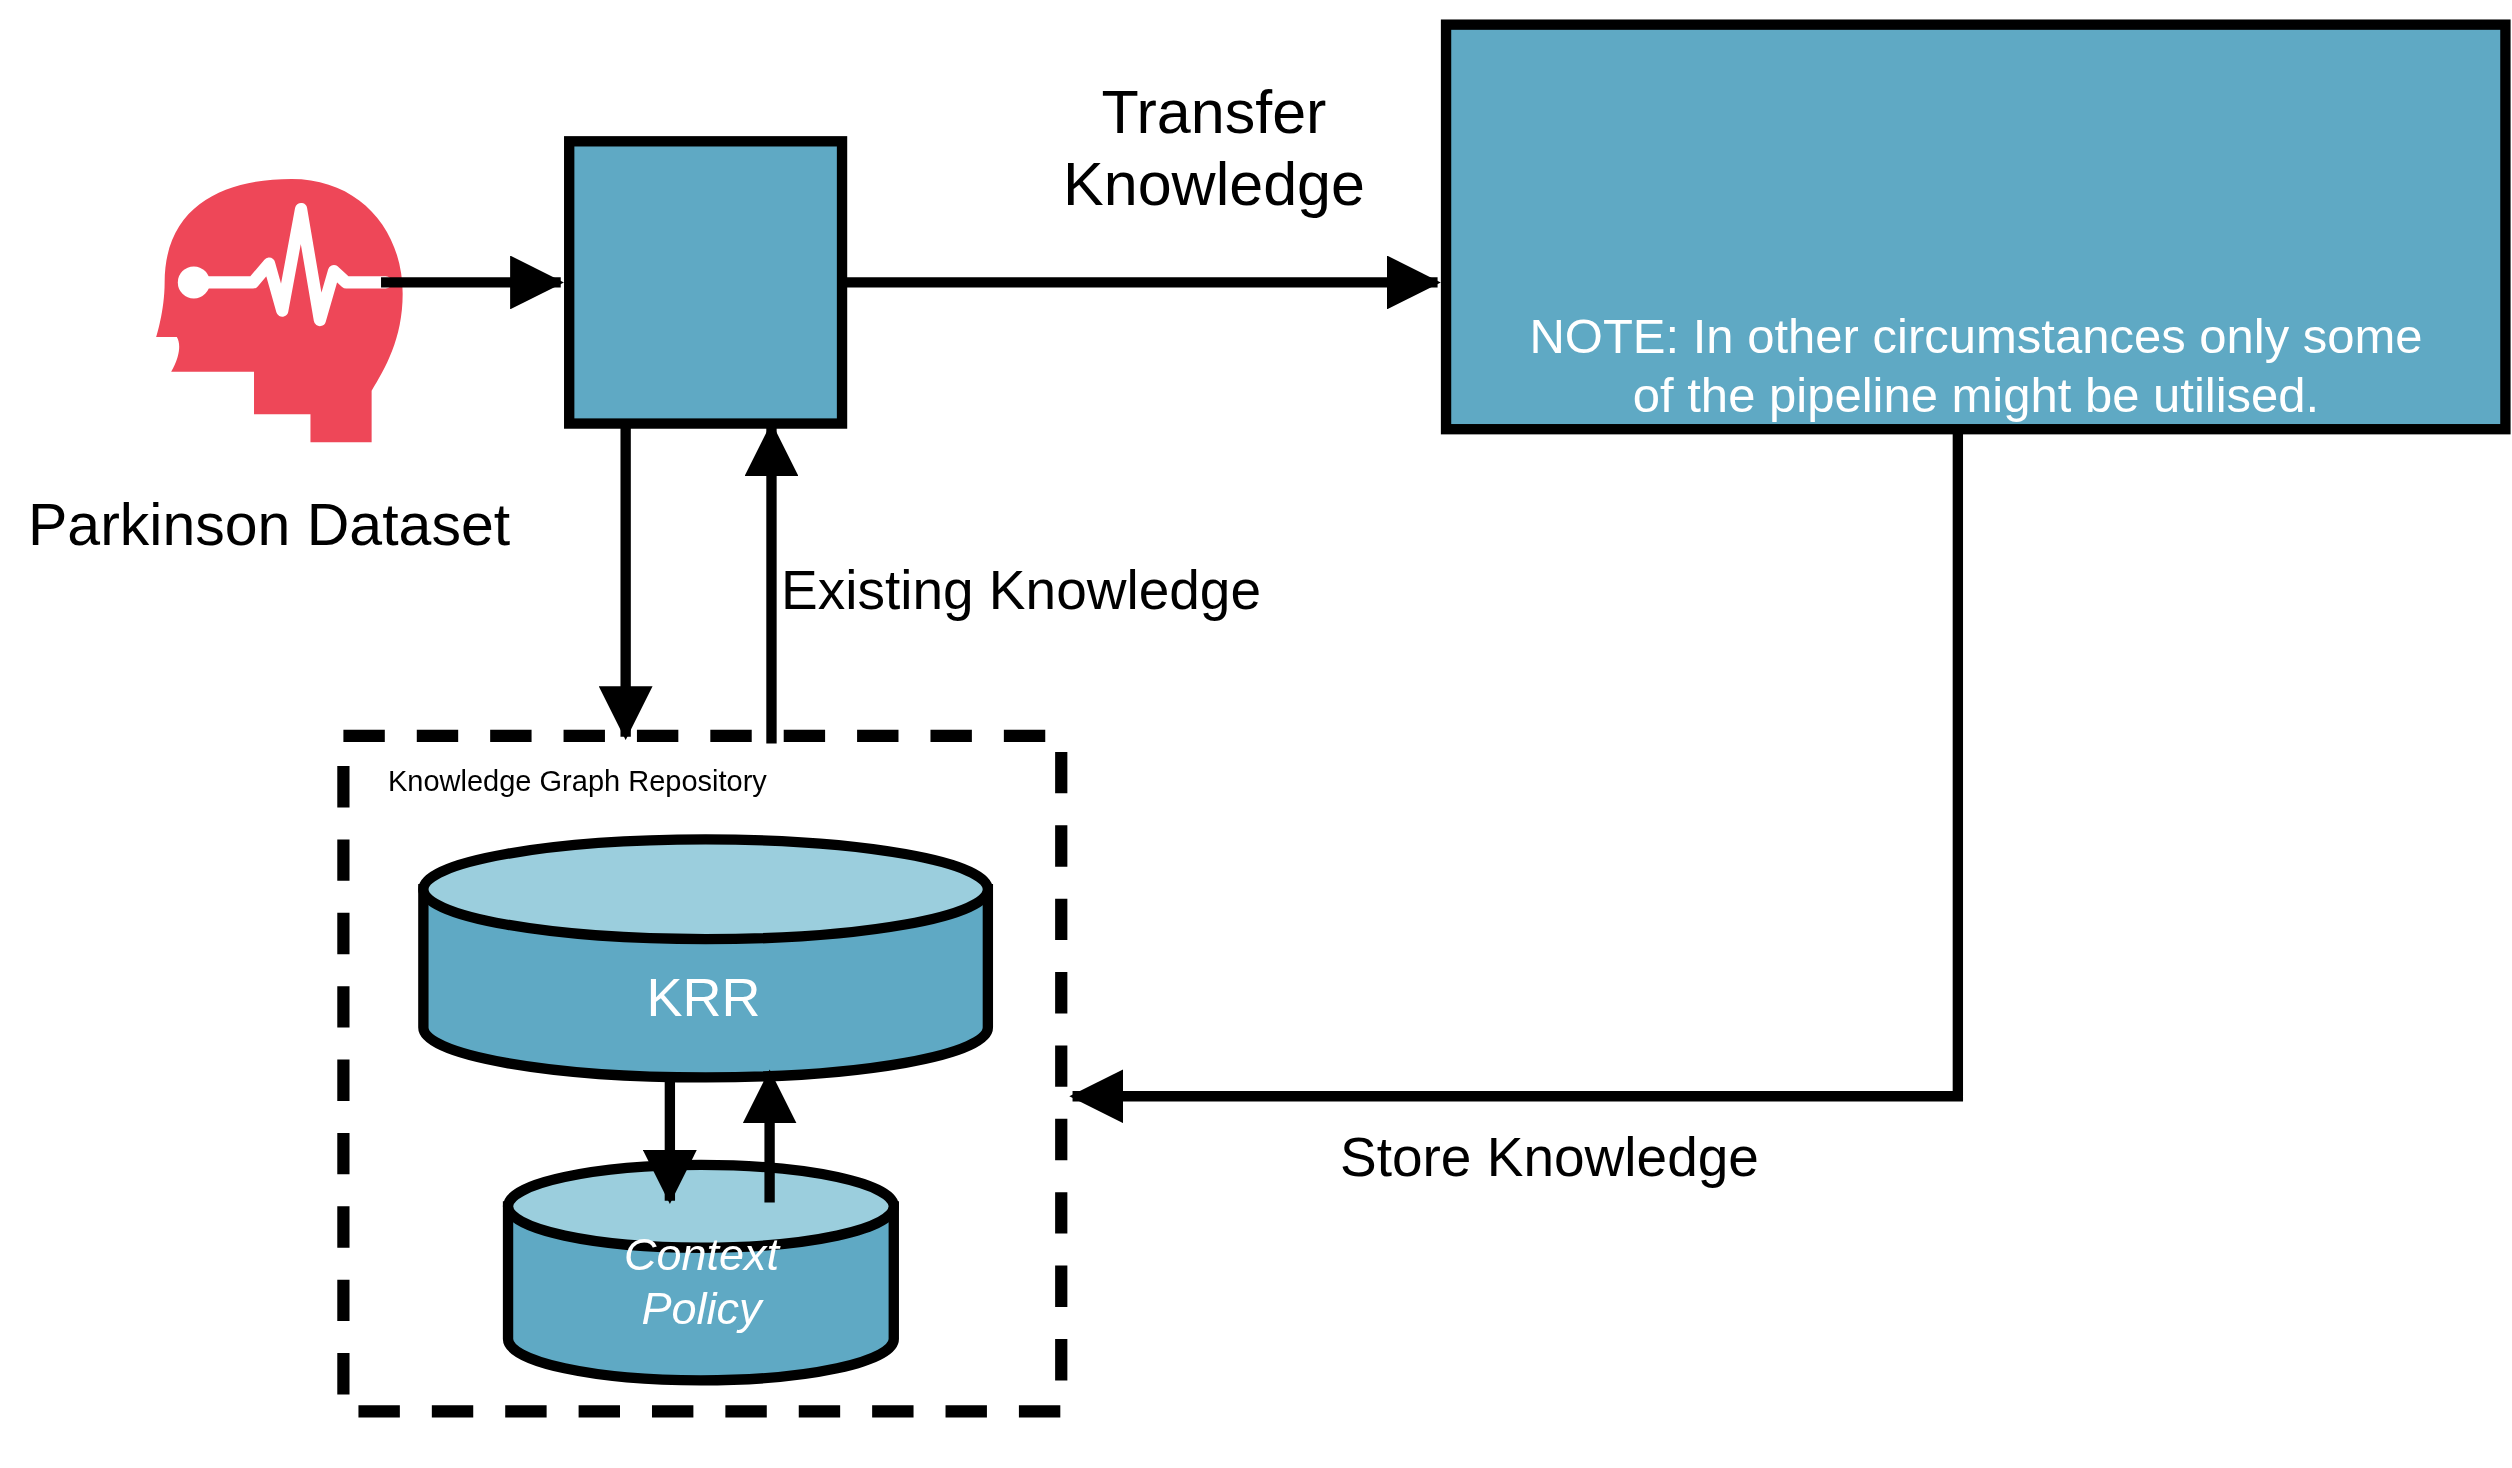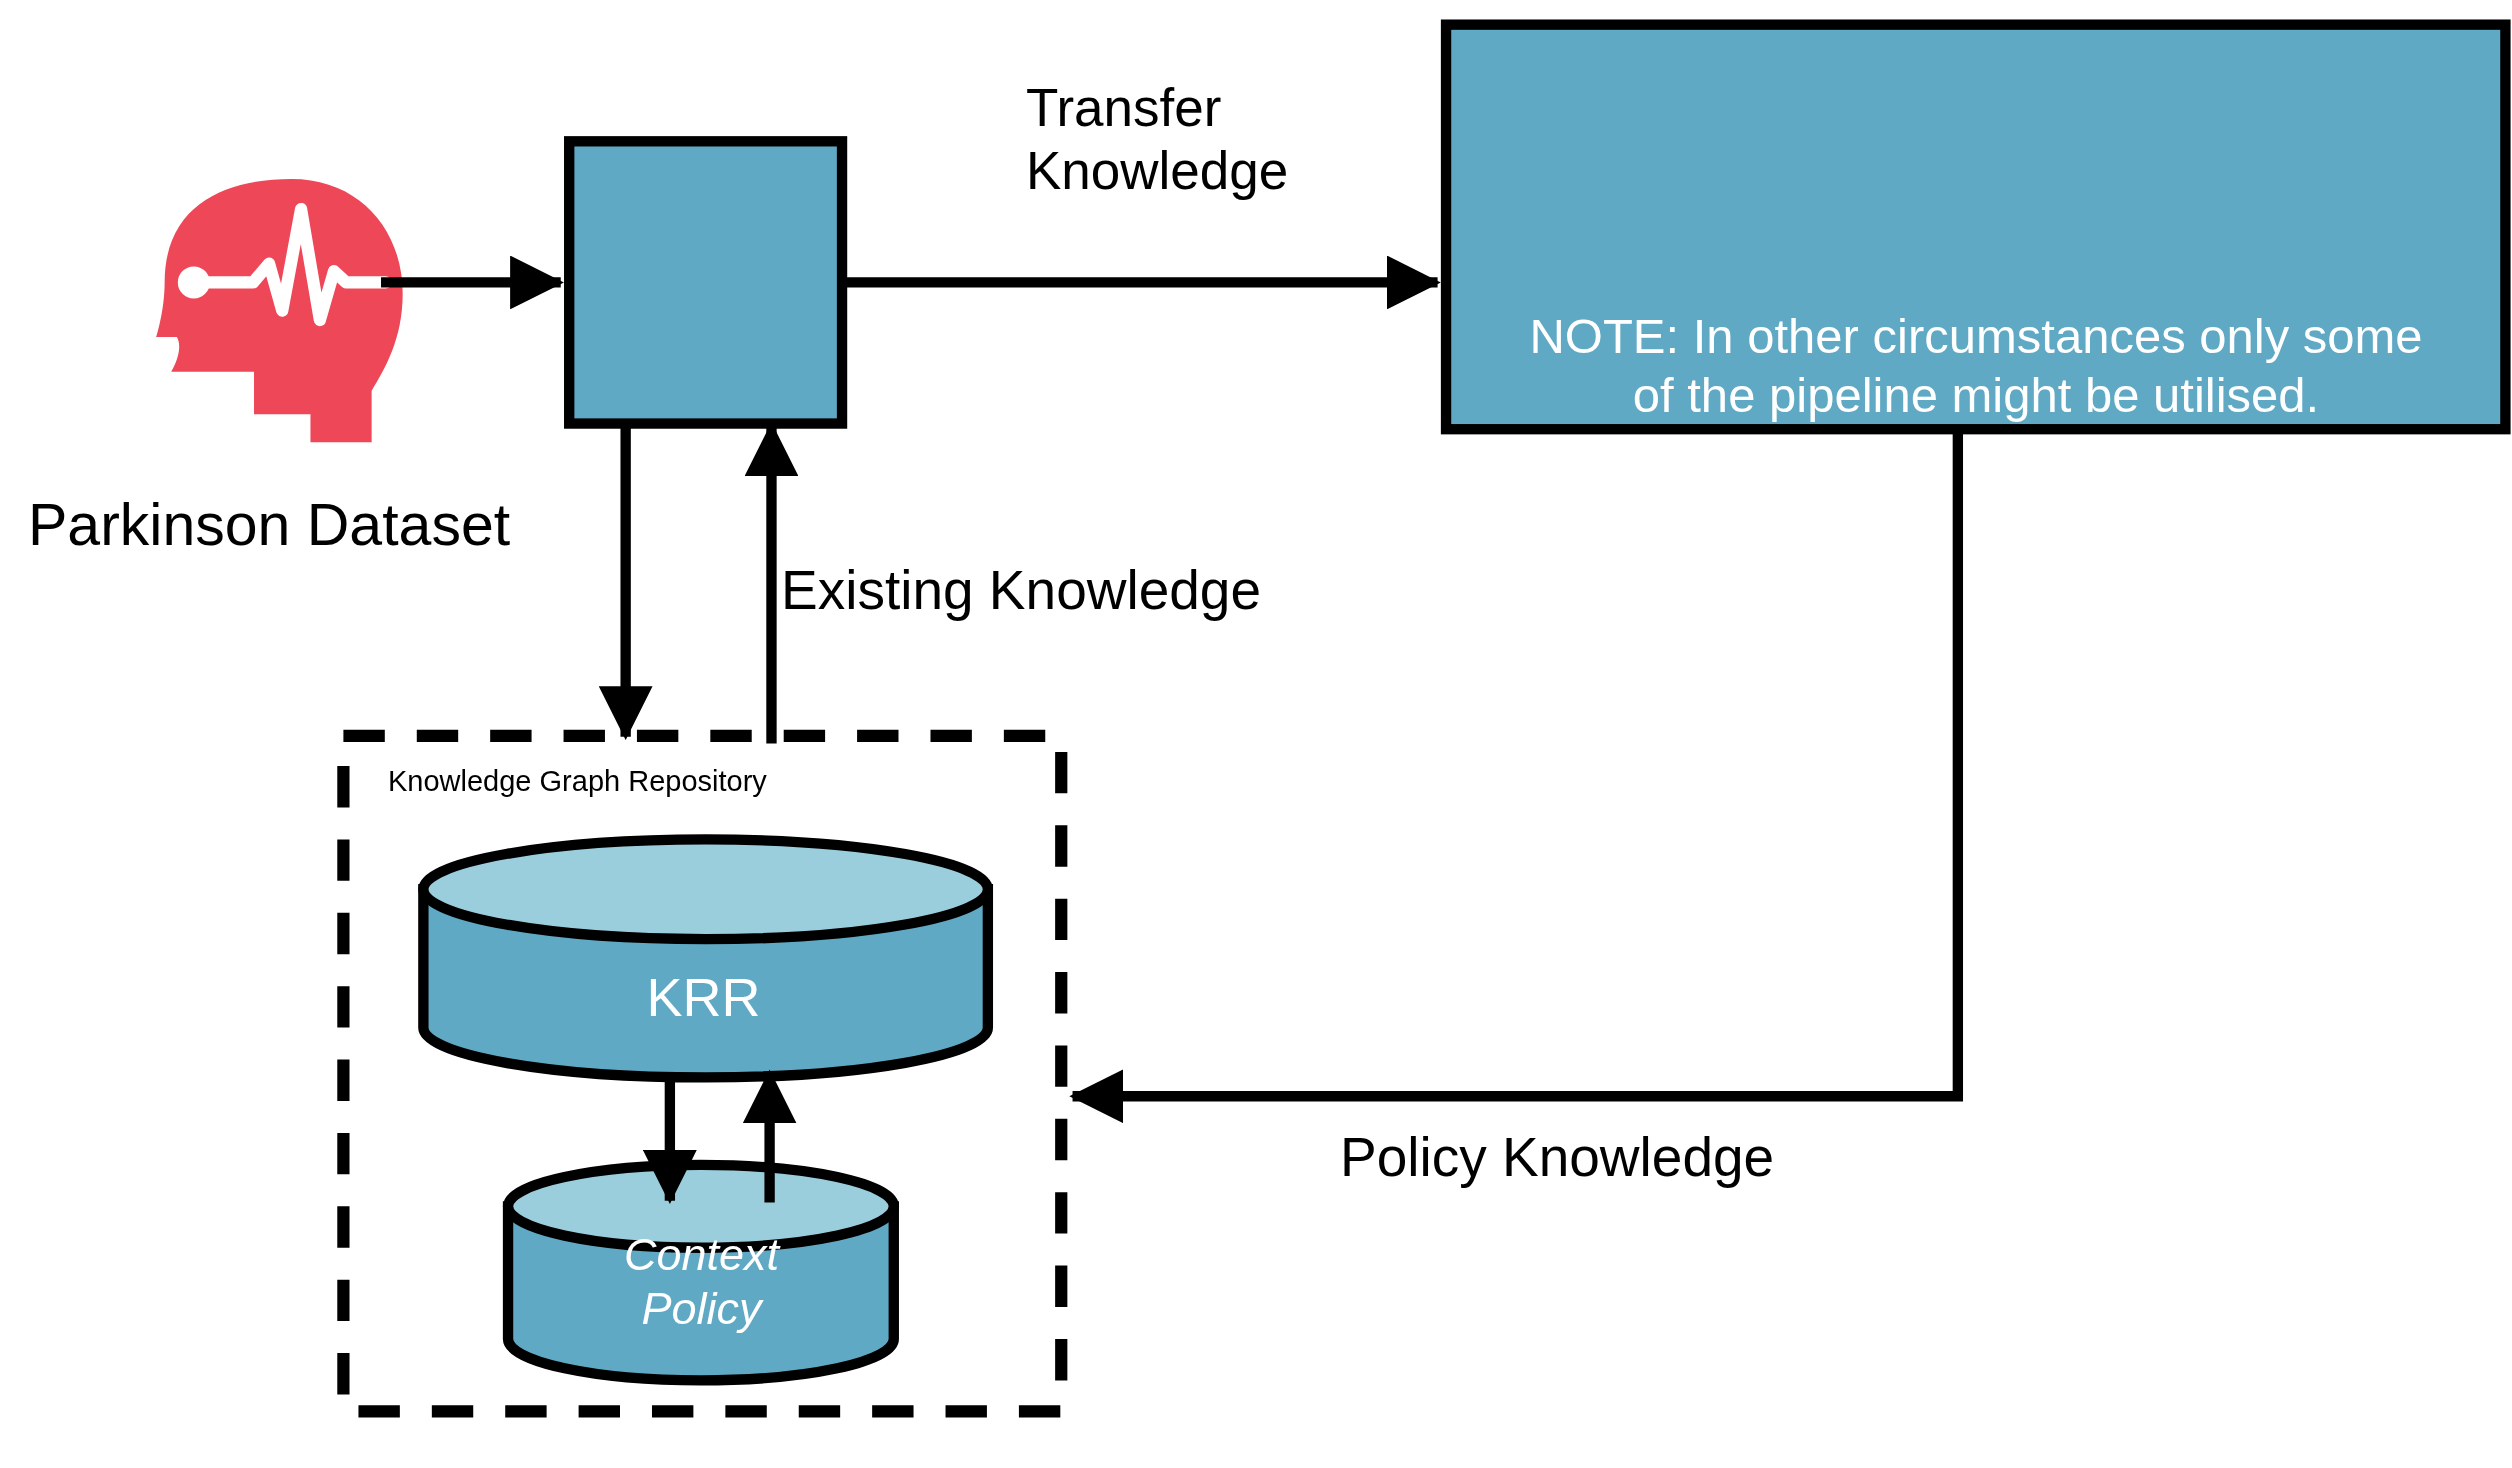--- a/index.html
+++ b/index.html
@@ -42,21 +42,22 @@
   }
   #label-parkinson {
     left: 28px;
     top: 457px;
     font-size: 59px;
     margin-top: 34px;
   }
   #label-transfer {
     left: 1026px;
     top: 77px;
-    font-size: 53px;
+    font-size: 61px;
+    text-align: center;
     width: 376px;
   }
   #label-existing {
     left: 781px;
     top: 558px;
     font-size: 55px;
   }
   #label-store {
     left: 1340px;
     top: 1125px;
@@ -168,21 +169,21 @@
     <line x1="818" y1="1278" x2="818" y2="1140" stroke="#000000" stroke-width="11" marker-end="url(#arrow)"></line>
   </svg>
 
   <div class="lbl" id="label-parkinson">Parkinson Dataset</div>
 
   <div class="lbl" id="label-transfer">Transfer
 Knowledge</div>
 
   <div class="lbl" id="label-existing">Existing Knowledge</div>
 
-  <div class="lbl" id="label-store">Policy Knowledge</div>
+  <div class="lbl" id="label-store">Store Knowledge</div>
 
   <div class="lbl" id="label-kgr">Knowledge Graph Repository</div>
 
 
 
   <div class="node-text" id="text-pipeline-note">NOTE: In other circumstances only some
 of the pipeline might be utilised.</div>
 
   <div class="node-text" id="text-krr">KRR</div>
 

